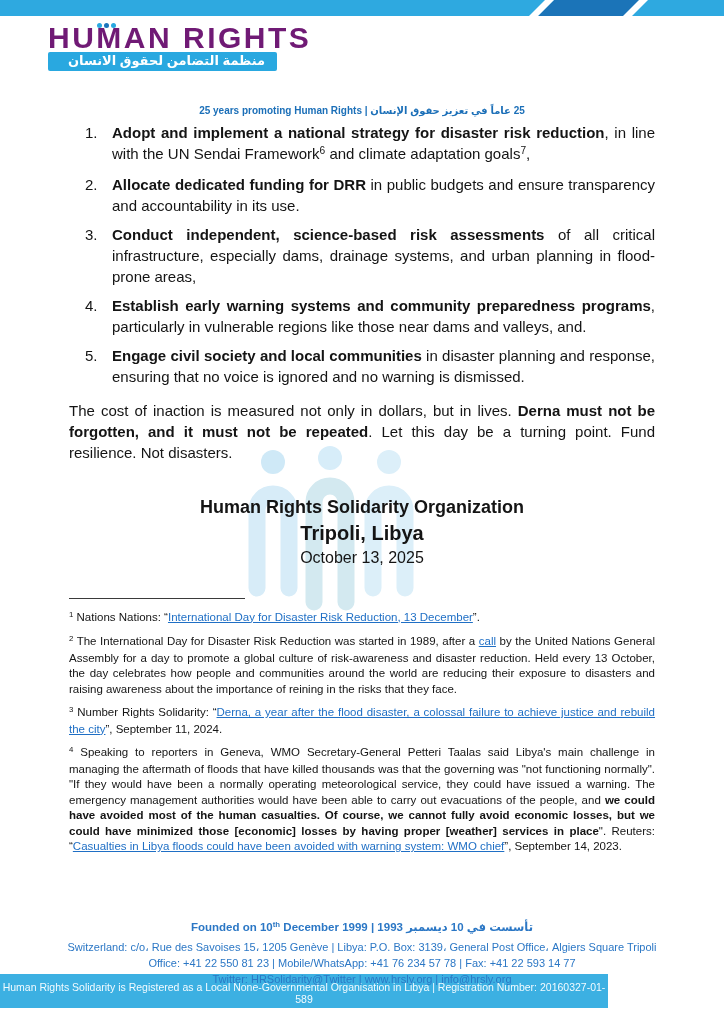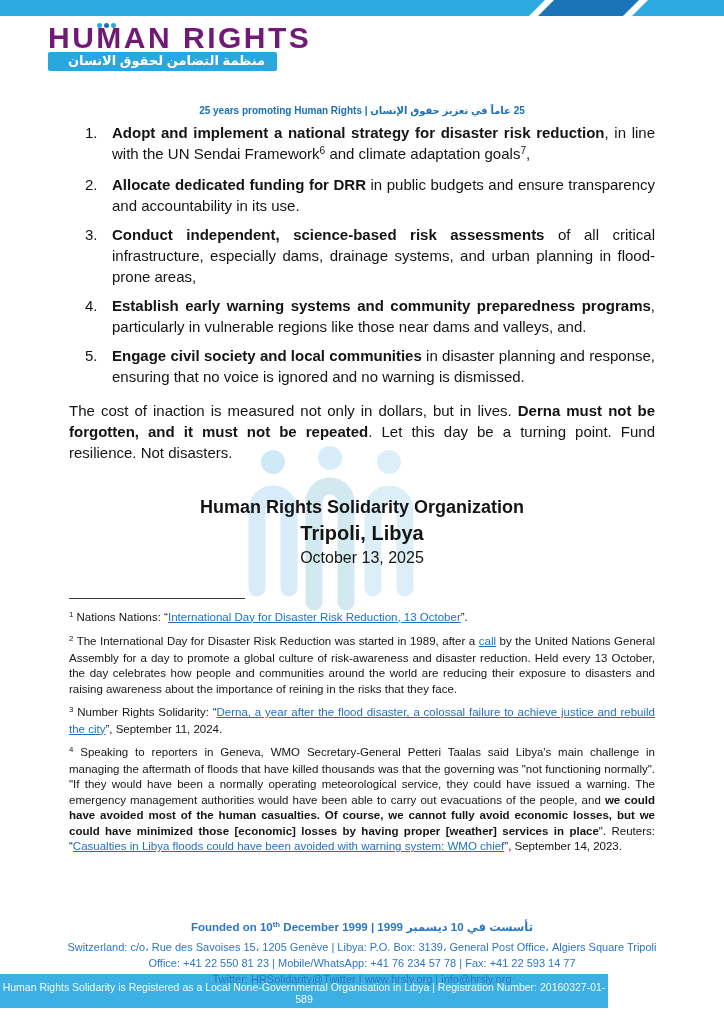--- a/index.html
+++ b/index.html
@@ -123,32 +123,32 @@
 
     <div class="signature">
       <div class="sig-org">Human Rights Solidarity Organization</div>
       <div class="sig-city">Tripoli, Libya</div>
       <div class="sig-date">October 13, 2025</div>
     </div>
 
     <div class="fn-sep"></div>
 
     <div class="footnotes">
-      <p class="footnote"><span class="sup">1</span><span> Nations Nations: “</span><a class="link">International Day for Disaster Risk Reduction, 13 October</a><span>”.</span></p>
+      <p class="footnote"><span class="sup">1</span><span> Nations Nations: “</span><a class="link">International Day for Disaster Risk Reduction, 13 December</a><span>”.</span></p>
 
       <p class="footnote"><span class="sup">2</span><span> The International Day for Disaster Risk Reduction was started in 1989, after a </span><a class="link">call</a><span> by the United Nations General Assembly for a day to promote a global culture of risk-awareness and disaster reduction. Held every 13 October, the day celebrates how people and communities around the world are reducing their exposure to disasters and raising awareness about the importance of reining in the risks that they face.</span></p>
 
       <p class="footnote"><span class="sup">3</span><span> Number Rights Solidarity: “</span><a class="link">Derna, a year after the flood disaster, a colossal failure to achieve justice and rebuild the city</a><span>”, September 11, 2024.</span></p>
 
       <p class="footnote"><span class="sup">4</span><span> Speaking to reporters in Geneva, WMO Secretary-General Petteri Taalas said Libya's main challenge in managing the aftermath of floods that have killed thousands was that the governing was "not functioning normally". "If they would have been a normally operating meteorological service, they could have issued a warning. The emergency management authorities would have been able to carry out evacuations of the people, and </span><b class="lead">we could have avoided most of the human casualties. Of course, we cannot fully avoid economic losses, but we could have minimized those [economic] losses by having proper [weather] services in place</b><span>". Reuters: “</span><a class="link">Casualties in Libya floods could have been avoided with warning system: WMO chief</a><span>”, September 14, 2023.</span></p>
     </div>
   </div>
 
   <div class="footer">
-    <div class="line1"><span>Founded on 10</span><span class="sup">th</span><span> December 1999 | </span><span dir="rtl">تأسست في 10 ديسمبر 1999</span></div>
+    <div class="line1"><span>Founded on 10</span><span class="sup">th</span><span> December 1999 | </span><span dir="rtl">تأسست في 10 ديسمبر 1993</span></div>
     <div class="addr">Switzerland: c/o، Rue des Savoises 15، 1205 Genève | Libya: P.O. Box: 3139، General Post Office، Algiers Square Tripoli</div>
     <div>Office: +41 22 550 81 23 | Mobile/WhatsApp: +41 76 234 57 78 | Fax: +41 22 593 14 77</div>
     <div>Twitter: HRSolidarity@Twitter | www.hrsly.org | info@hrsly.org</div>
   </div>
 
   <div class="bottombar"><span>Human Rights Solidarity is Registered as a Local None-Governmental Organisation in Libya | Registration Number: 20160327-01-589</span></div>
 
 </div>
 
 </body></html>

